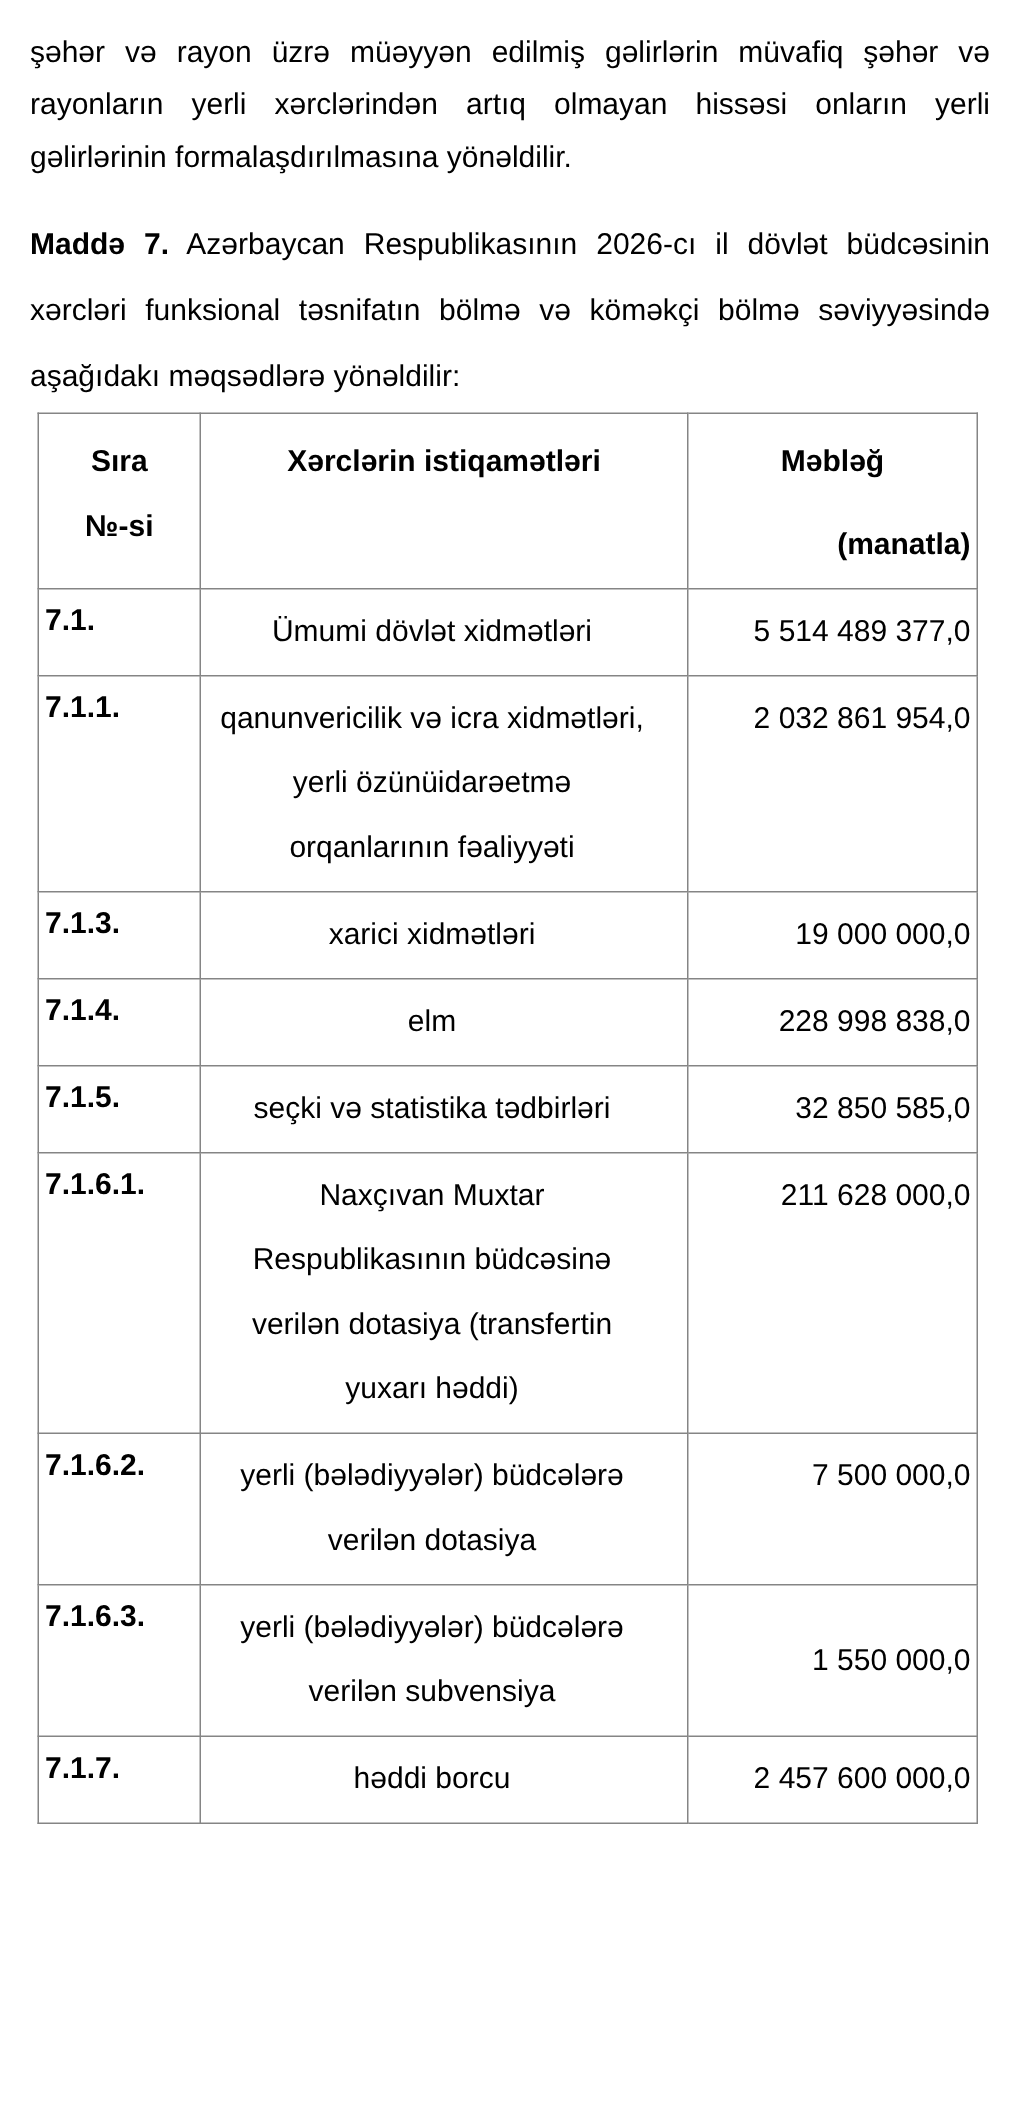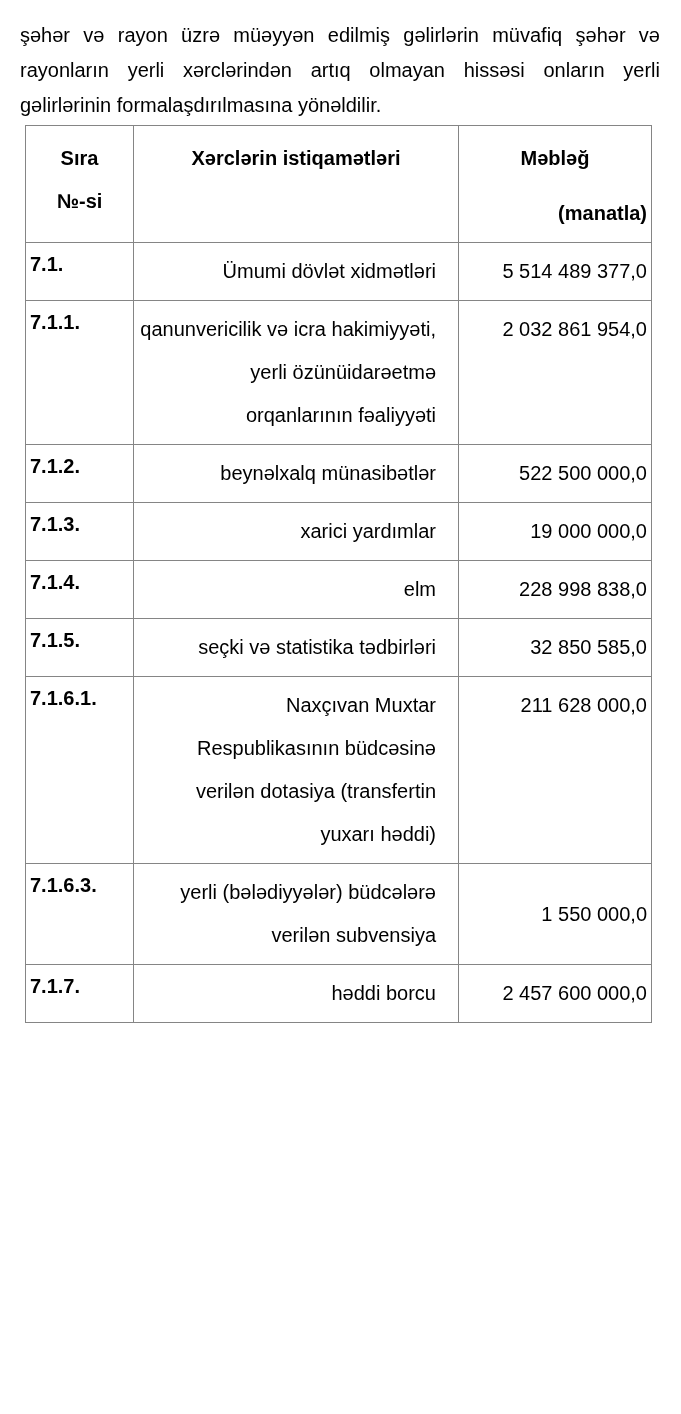--- a/index.html
+++ b/index.html
@@ -50,33 +50,34 @@
     padding: 11px 4px 7px;
   }
   .th-line { line-height: 43px; }
   th.amt .th-line + .th-line { margin-top: 12px; text-align: right; }
 
   td {
     vertical-align: top;
     line-height: 43px;
   }
   td.num { text-align: left; padding: 0 4px 7px; font-weight: bold; }
-  td.dir { text-align: right;   padding: 7px 22px 7px 6px; }
+  td.dir { text-align: center;   padding: 7px 22px 7px 6px; }
   td.amt { text-align: right; padding: 7px 4px 7px; white-space: nowrap; }
 
   
   tbody tr:nth-child(8) td.amt { vertical-align: middle; }
 </style>
 </head>
 <body>
 
 <div class="content">
 
   <p class="body-text para-intro">şəhər və rayon üzrə müəyyən edilmiş gəlirlərin müvafiq şəhər və rayonların yerli xərclərindən artıq olmayan hissəsi onların yerli gəlirlərinin formalaşdırılmasına yönəldilir.</p>
 
+  <p class="body-text para-article"><strong class="article-label">Maddə 7.</strong><span> Azərbaycan Respublikasının 2026-cı il dövlət büdcəsinin xərcləri funksional təsnifatın bölmə və köməkçi bölmə səviyyəsində aşağıdakı məqsədlərə yönəldilir:</span></p>
 
   <table class="expenses">
     <colgroup>
       <col class="c-num">
       <col class="c-dir">
       <col class="c-amt">
     </colgroup>
     <thead>
         <tr>
           <th class="num">
@@ -93,49 +94,49 @@
         </tr>
       </thead>
     <tbody>
         <tr>
           <td class="num">7.1.</td>
           <td class="dir">Ümumi dövlət xidmətləri</td>
           <td class="amt">5 514 489 377,0</td>
         </tr>
         <tr>
           <td class="num">7.1.1.</td>
-          <td class="dir">qanunvericilik və icra hakimiyyəti, yerli özünüidarəetmə orqanlarının fəaliyyəti</td>
+          <td class="dir">qanunvericilik və icra xidmətləri, yerli özünüidarəetmə orqanlarının fəaliyyəti</td>
           <td class="amt">2 032 861 954,0</td>
         </tr>
         <tr>
-          <td class="num">7.1.2.</td>
-          <td class="dir">beynəlxalq münasibətlər</td>
-          <td class="amt">522 500 000,0</td>
-        </tr>
-        <tr>
           <td class="num">7.1.3.</td>
-          <td class="dir">xarici yardımlar</td>
+          <td class="dir">xarici xidmətləri</td>
           <td class="amt">19 000 000,0</td>
         </tr>
         <tr>
           <td class="num">7.1.4.</td>
           <td class="dir">elm</td>
           <td class="amt">228 998 838,0</td>
         </tr>
         <tr>
           <td class="num">7.1.5.</td>
           <td class="dir">seçki və statistika tədbirləri</td>
           <td class="amt">32 850 585,0</td>
         </tr>
         <tr>
           <td class="num">7.1.6.1.</td>
           <td class="dir">Naxçıvan Muxtar Respublikasının büdcəsinə verilən dotasiya (transfertin yuxarı həddi)</td>
           <td class="amt">211 628 000,0</td>
         </tr>
         <tr>
+          <td class="num">7.1.6.2.</td>
+          <td class="dir">yerli (bələdiyyələr) büdcələrə verilən dotasiya</td>
+          <td class="amt">7 500 000,0</td>
+        </tr>
+        <tr>
           <td class="num">7.1.6.3.</td>
           <td class="dir">yerli (bələdiyyələr) büdcələrə verilən subvensiya</td>
           <td class="amt">1 550 000,0</td>
         </tr>
         <tr>
           <td class="num">7.1.7.</td>
           <td class="dir">həddi borcu</td>
           <td class="amt">2 457 600 000,0</td>
         </tr>
       </tbody>

